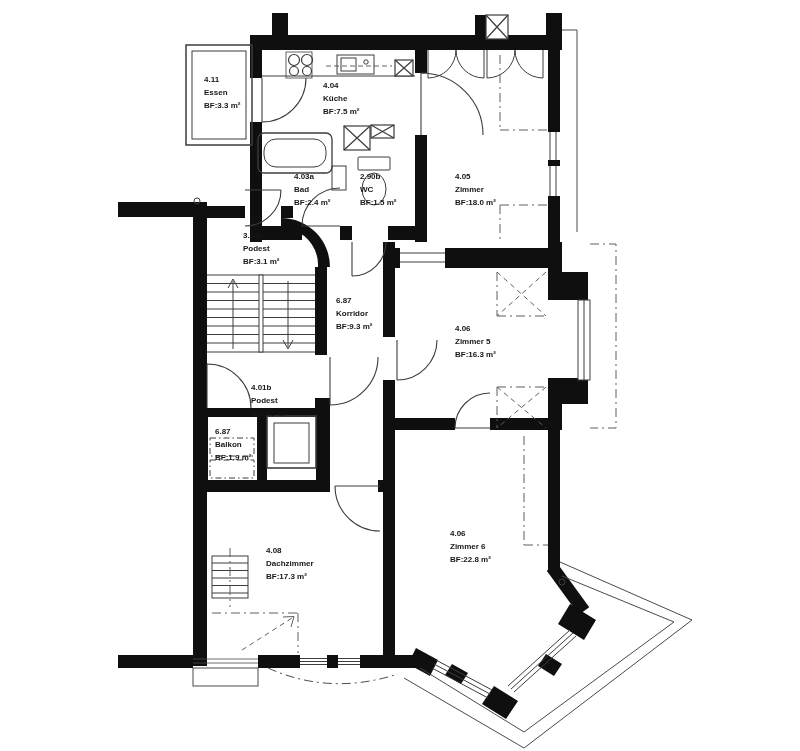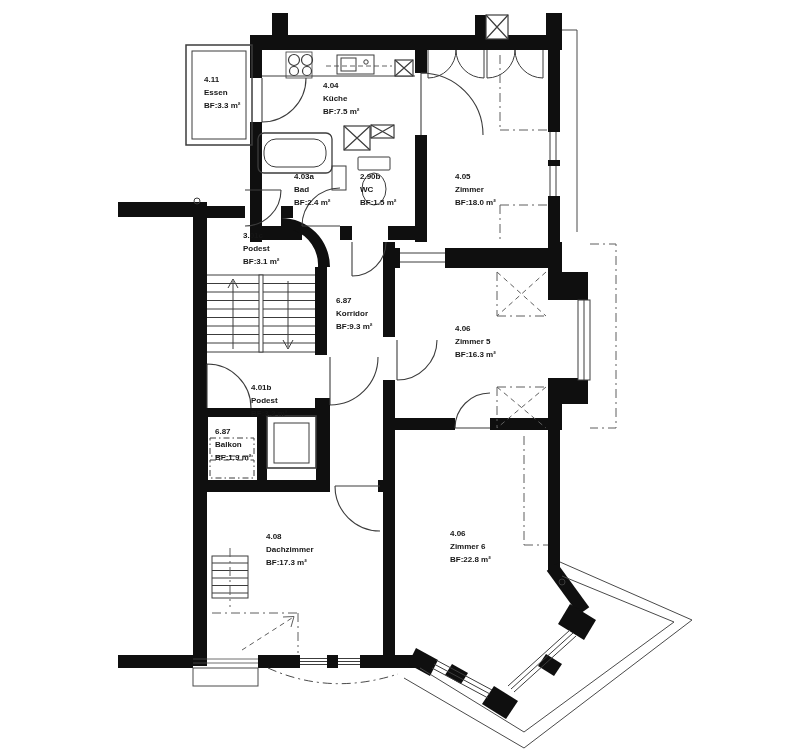--- a/index.html
+++ b/index.html
@@ -258,21 +258,21 @@
   <div class="lbl" style="left:251px;top:381px">
     <div>4.01b</div>
     <div>Podest</div>
     <div>BF:3.2 m²</div>
   </div>
   <div class="lbl" style="left:215px;top:425px">
     <div>6.87</div>
     <div>Balkon</div>
     <div>BF:1.9 m²</div>
   </div>
-  <div class="lbl" style="left:266px;top:530px">
+  <div class="lbl" style="left:266px;top:544px">
     <div>4.08</div>
     <div>Dachzimmer</div>
     <div>BF:17.3 m²</div>
   </div>
   <div class="lbl" style="left:450px;top:527px">
     <div>4.06</div>
     <div>Zimmer 6</div>
     <div>BF:22.8 m²</div>
   </div>
 </div>

